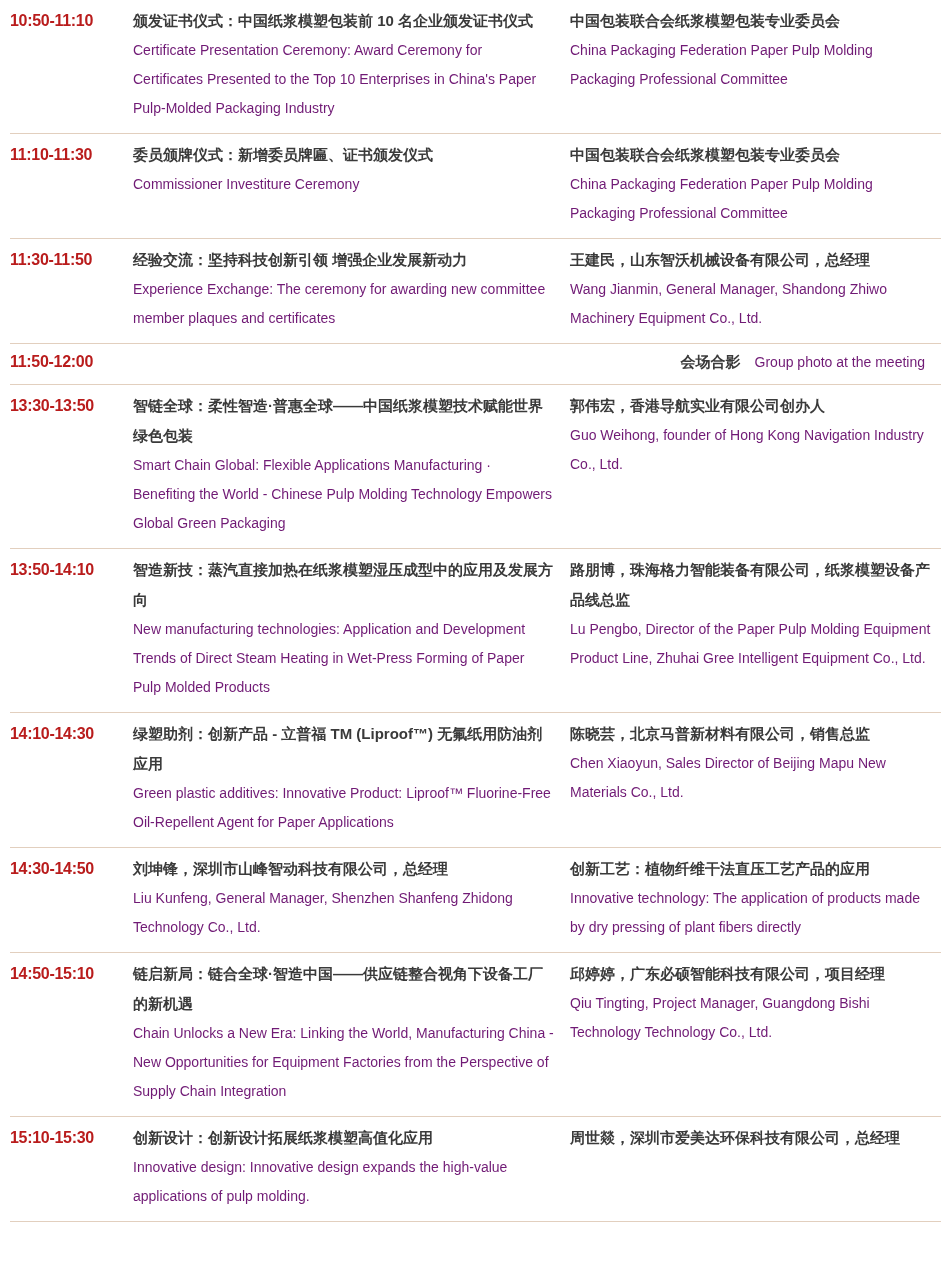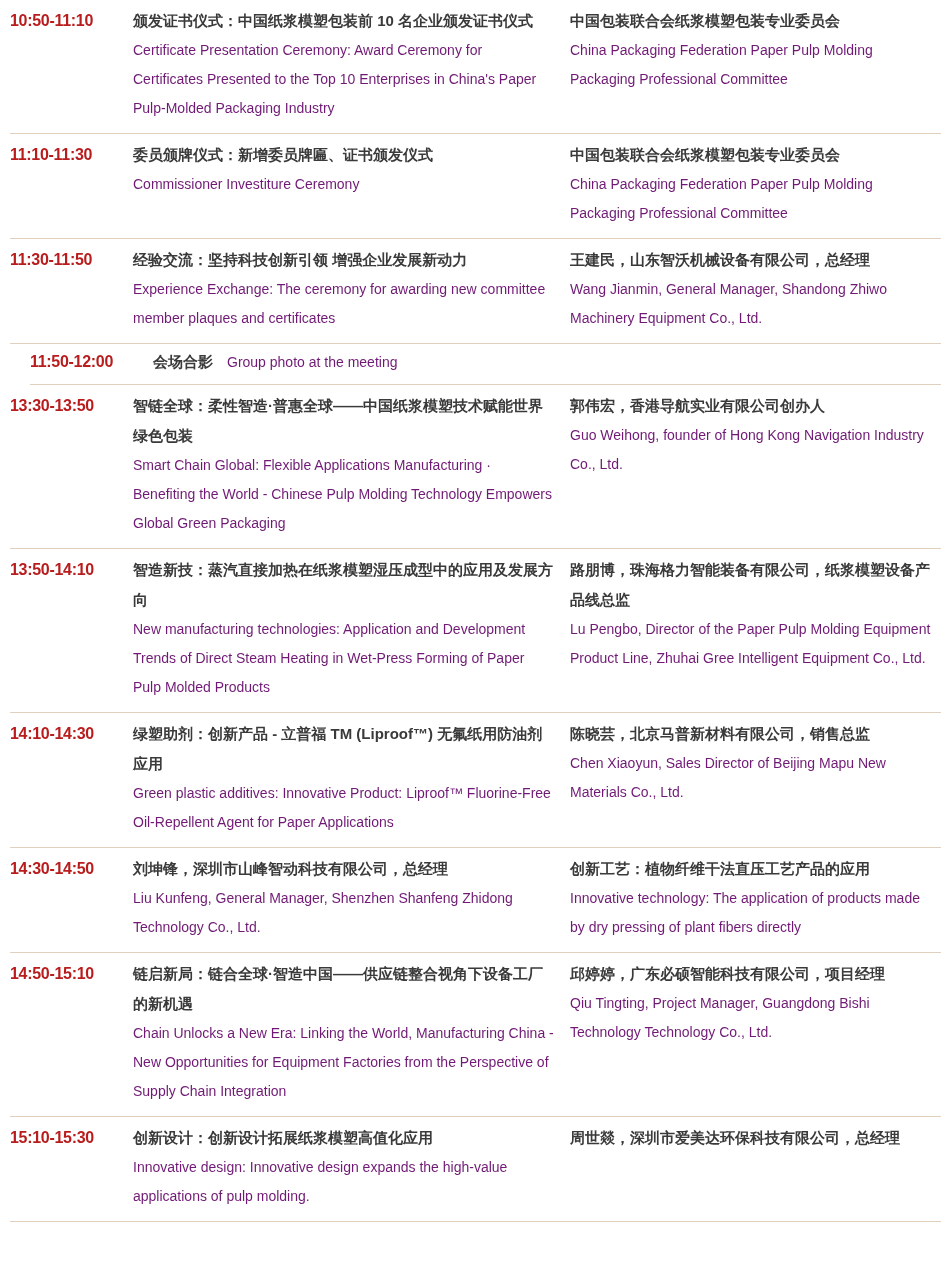--- a/index.html
+++ b/index.html
@@ -19,21 +19,20 @@
     width: 931px;
   }
   .row {
     display: grid;
     grid-template-columns: 123px 437px 371px;
     border-bottom: 1px solid #e2cfbe;
     padding: 6px 0 10px 0;
   }
   .row.row-inline {
     padding: 3px 0 7px 0;
-    margin-left: 20px;
   }
   .cell { box-sizing: border-box; }
   .cell.time {
     font-size: 16px;
     font-weight: 700;
     color: #b91c1c;
     line-height: 30px;
     letter-spacing: -0.3px;
     padding-right: 8px;
   }
@@ -53,21 +52,21 @@
     line-height: 29px;
     white-space: pre-line;
   }
   .cell.session.inline .zh,
   .cell.session.inline .en {
     display: inline;
     white-space: normal;
     vertical-align: baseline;
   }
   .cell.session.inline .en { margin-left: 14px; }
-  .row-inline .cell.session { grid-column: 2 / 4; }
+  .row-inline .cell.session { grid-column: 2 / 4; text-align: right; }
 </style>
 </head>
 <body>
 
 <div class="page">
   <div class="schedule-table">
       <div class="row">
         <div class="cell time">10:50-11:10</div>
         <div class="cell session">
           <div class="zh">颁发证书仪式：中国纸浆模塑包装前 10 名企业颁发证书仪式</div>

